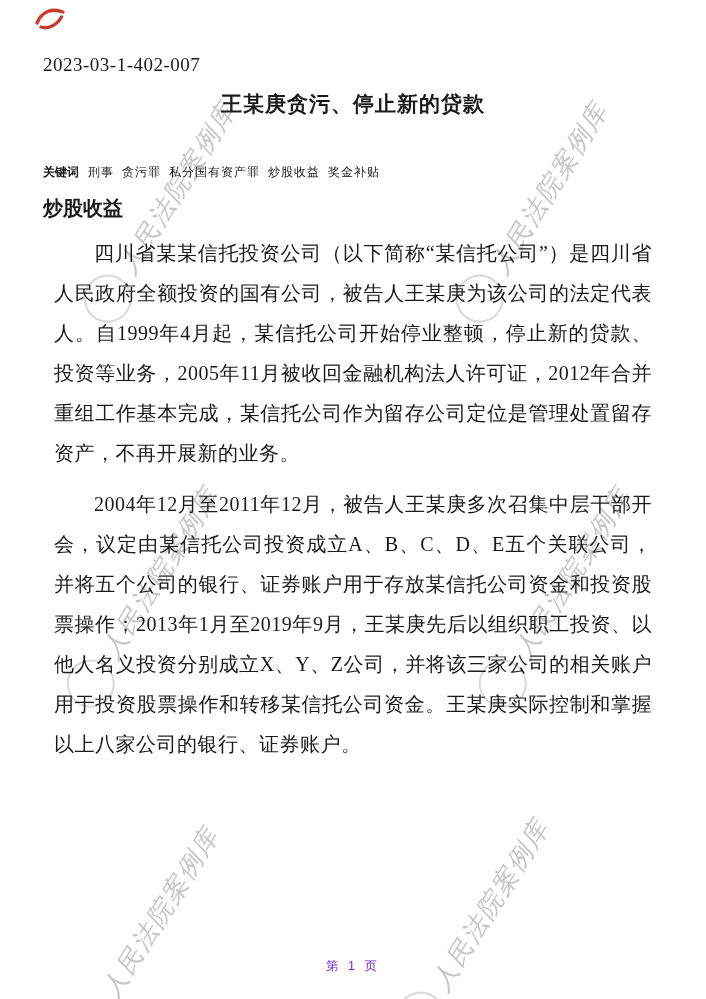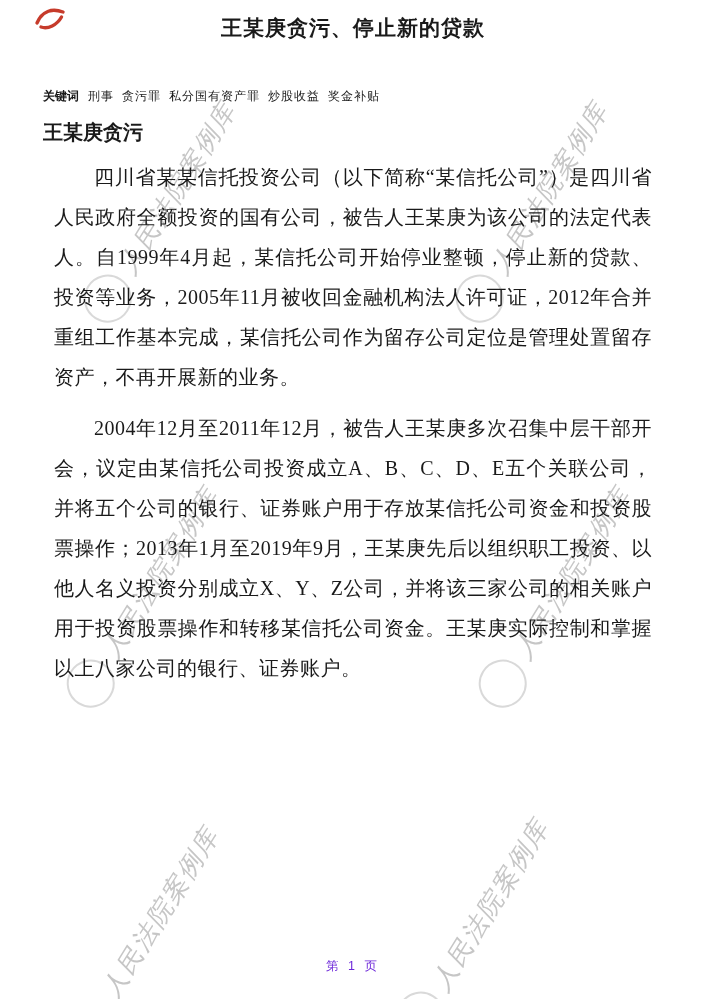--- a/index.html
+++ b/index.html
@@ -98,30 +98,31 @@
     </div>
   </div>
 
   <svg class="logo-mark" width="32" height="26" viewBox="0 0 32 26" aria-hidden="true">
     <path d="M3 17 C8 5, 18 2, 29 6" fill="none" stroke="#c63b2b" stroke-width="3.4" stroke-linecap="round"></path>
     <path d="M7 21 C14 23.5, 23 19, 27.5 11" fill="none" stroke="#c63b2b" stroke-width="3.4" stroke-linecap="round"></path>
   </svg>
 
   <div class="content">
 
+    <div class="doc-number">2023-03-1-402-007</div>
 
     <h1 class="case-title">王某庚贪污、停止新的贷款</h1>
 
 
     <div class="keywords-row">
       <span class="kw-label">关键词</span>
       <span class="kw-text">刑事  贪污罪  私分国有资产罪  炒股收益  奖金补贴</span>
     </div>
 
-    <div class="section-heading">王某庚贪污</div>
+    <div class="section-heading">炒股收益</div>
 
     <div class="body-paragraphs">
       <p>四川省某某信托投资公司（以下简称“某信托公司”）是四川省人民政府全额投资的国有公司，被告人王某庚为该公司的法定代表人。自1999年4月起，某信托公司开始停业整顿，停止新的贷款、投资等业务，2005年11月被收回金融机构法人许可证，2012年合并重组工作基本完成，某信托公司作为留存公司定位是管理处置留存资产，不再开展新的业务。</p>
       <p>2004年12月至2011年12月，被告人王某庚多次召集中层干部开会，议定由某信托公司投资成立A、B、C、D、E五个关联公司，并将五个公司的银行、证券账户用于存放某信托公司资金和投资股票操作；2013年1月至2019年9月，王某庚先后以组织职工投资、以他人名义投资分别成立X、Y、Z公司，并将该三家公司的相关账户用于投资股票操作和转移某信托公司资金。王某庚实际控制和掌握以上八家公司的银行、证券账户。</p>
     </div>
 
   </div>
 
   <div class="page-footer">第 1 页</div>
 

